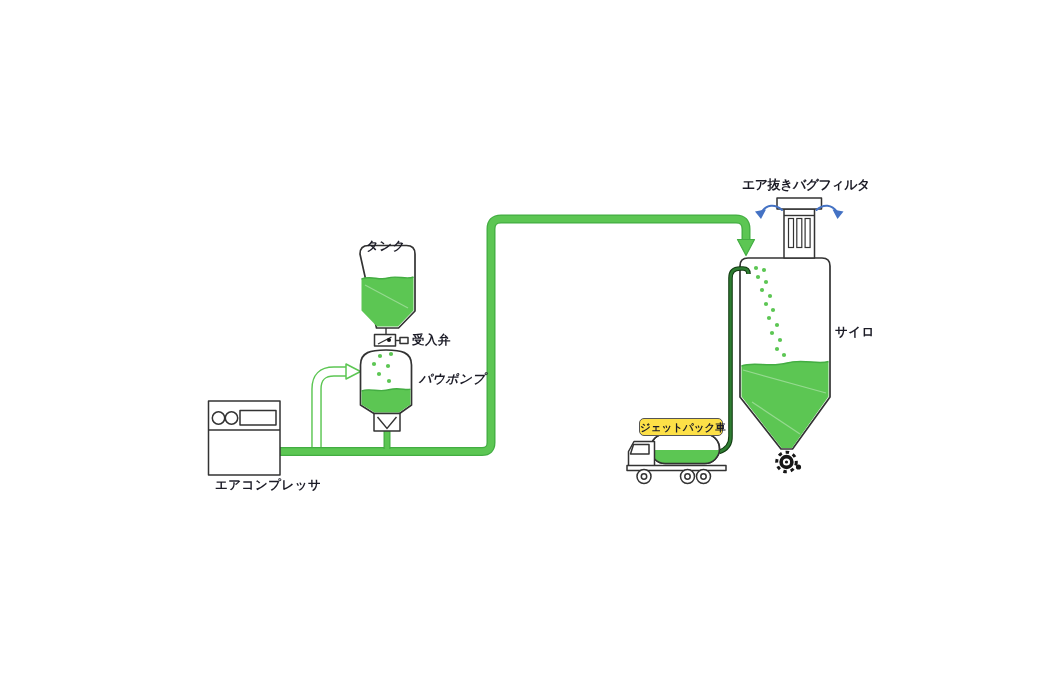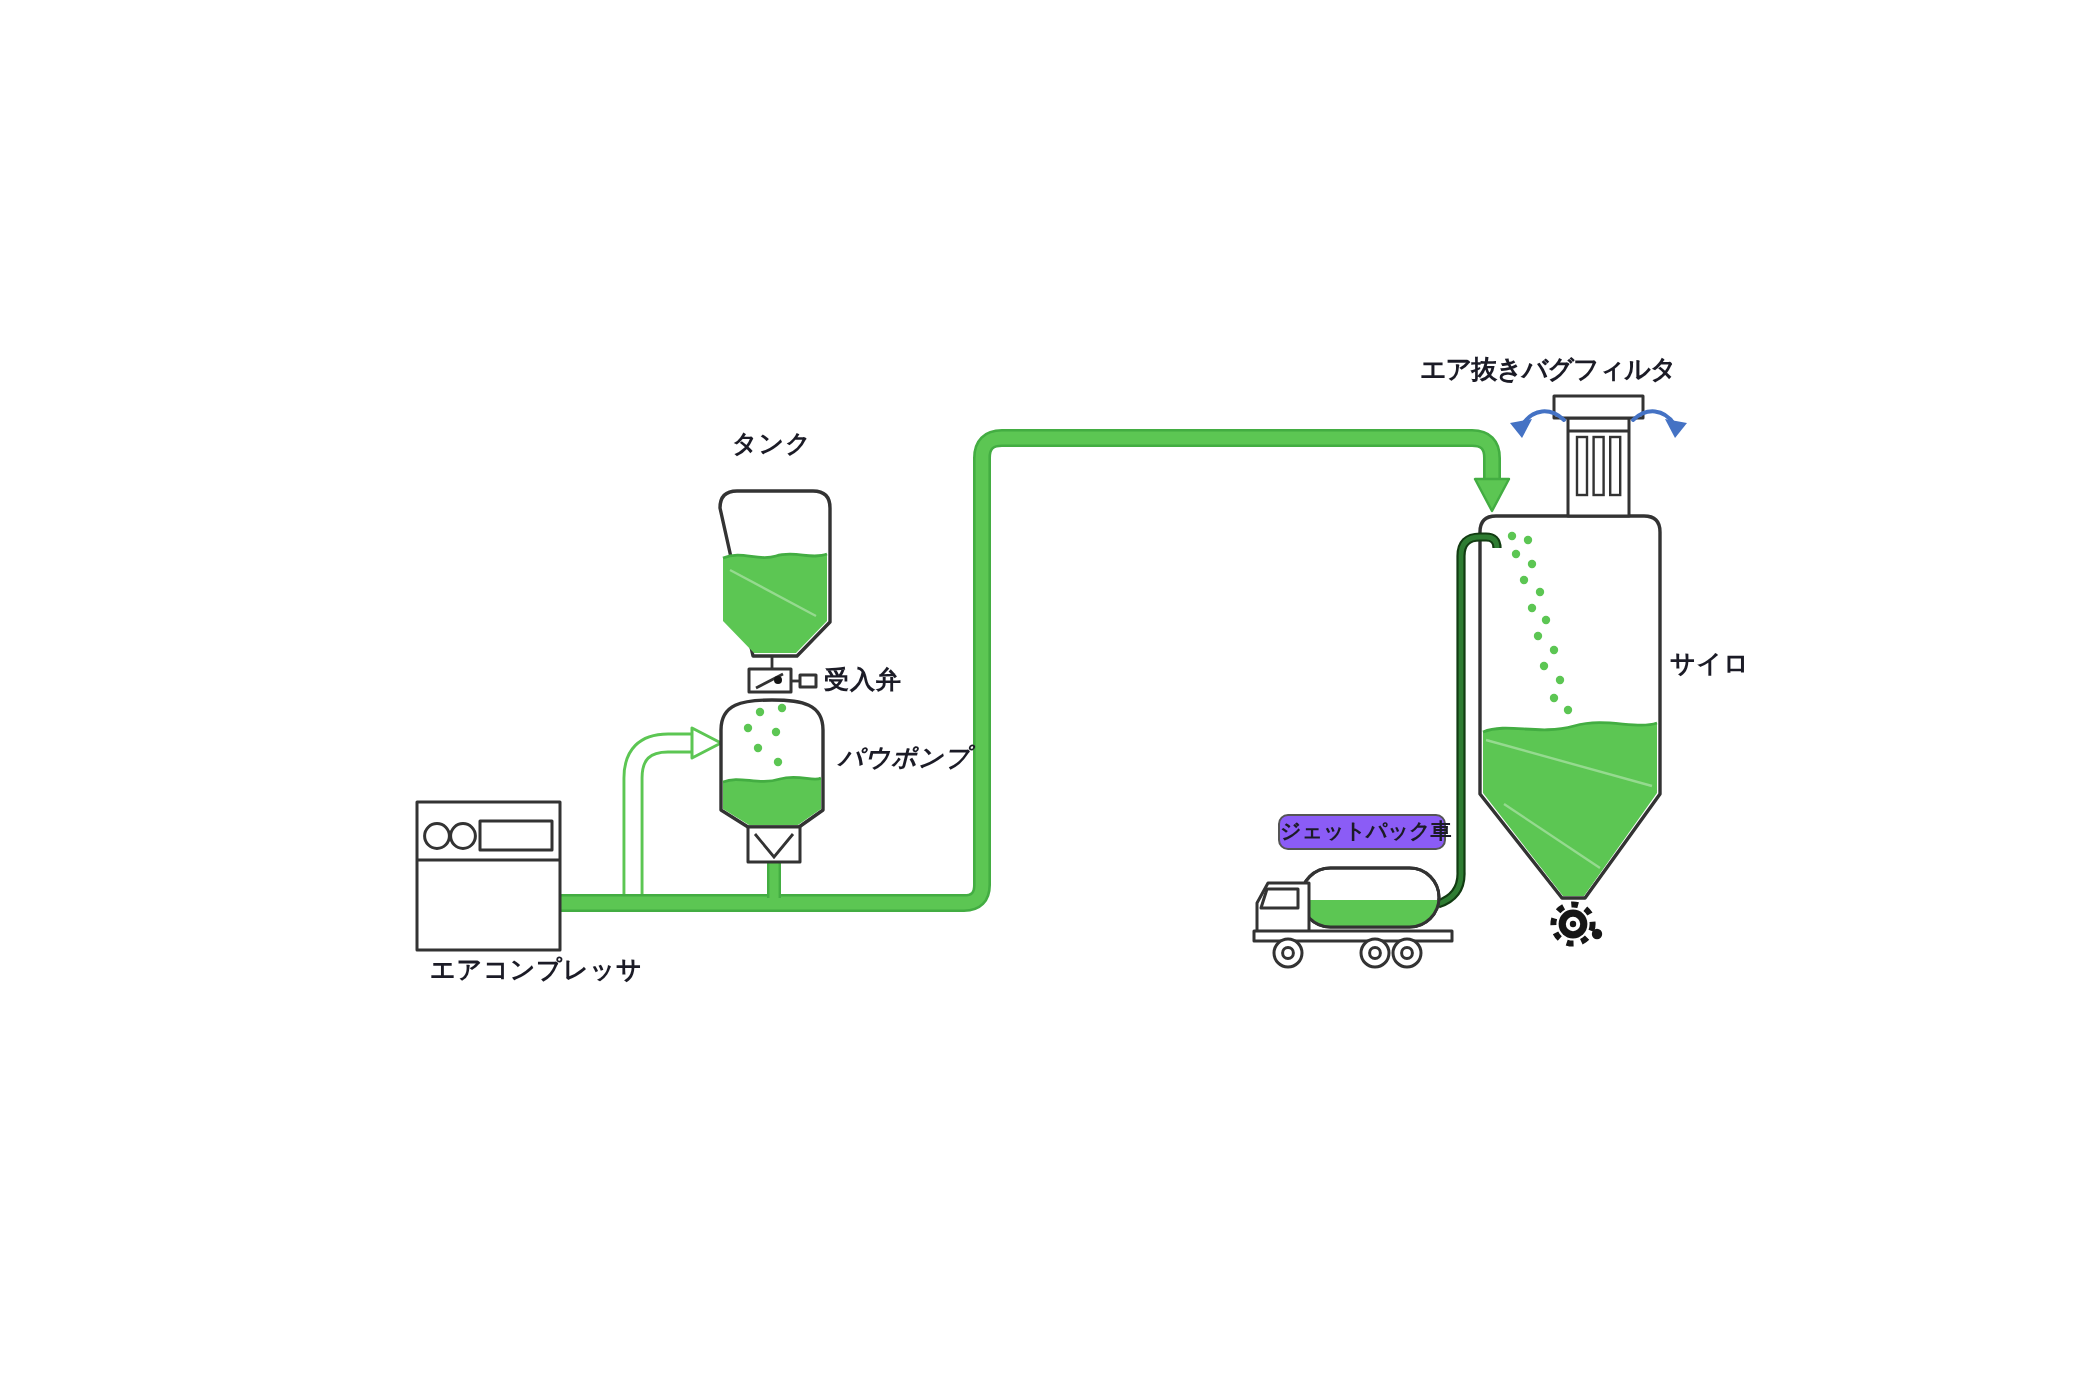--- a/index.html
+++ b/index.html
@@ -2,22 +2,22 @@
 <html style="--material-green: #5cc653; --green-dark: #43ad42; --hose-green: #2e7d32; --hose-edge: #123c12; --air-blue: #4472c4; --outline: #333333; --text-color: #1b1b26;"><head>
 <meta charset="utf-8">
 <style>
   html,body{margin:0;padding:0;background:#fff;}
   #stage{position:relative;width:1040px;height:700px;background:#fff;overflow:hidden;
          font-family:"Liberation Sans",sans-serif;}
   svg{position:absolute;left:0;top:0;}
   .lbl{position:absolute;font-weight:bold;font-size:12.5px;color:var(--text-color,#1b1b26);
        white-space:nowrap;letter-spacing:.5px;}
   .lbl-small{font-size:13px;letter-spacing:-.5px;}
-  .badge{position:absolute;left:639px;top:407px;width:82px;height:16px;
-         border:1.4px solid #555;border-radius:5px;background:#8b5cf6;
+  .badge{position:absolute;left:639px;top:418px;width:82px;height:16px;
+         border:1.4px solid #555;border-radius:5px;background:#fde047;
          font-size:10.5px;font-weight:bold;color:var(--text-color,#1b1b26);
          text-align:right;line-height:16px;white-space:nowrap;}
   .vessel{fill:#fff;stroke:var(--outline,#333);stroke-width:1.7;stroke-linejoin:round;}
   .shape{fill:#fff;stroke:var(--outline,#333);stroke-width:1.5;stroke-linejoin:round;}
   .ln{stroke:var(--outline,#333);stroke-width:1.4;fill:none;}
   .fill-green{fill:var(--material-green,#5cc653);stroke:none;}
   .wave-line{fill:none;stroke:var(--green-dark,#43ad42);stroke-width:1.4;}
   .streak{stroke:#fff;stroke-opacity:.35;stroke-width:1.2;}
   .dot{fill:var(--material-green,#5cc653);}
   .pipe-under{stroke:var(--green-dark,#43ad42);stroke-width:9;fill:none;}
@@ -167,20 +167,20 @@
         <circle class="shape" cx="644" cy="476.5" r="7" stroke-width="1.8"></circle>
         <circle class="shape" cx="644" cy="476.5" r="2.7"></circle>
         <circle class="shape" cx="687.5" cy="476.5" r="7" stroke-width="1.8"></circle>
         <circle class="shape" cx="687.5" cy="476.5" r="2.7"></circle>
         <circle class="shape" cx="703.5" cy="476.5" r="7" stroke-width="1.8"></circle>
         <circle class="shape" cx="703.5" cy="476.5" r="2.7"></circle>
       </g>
     </g>
   </svg>
 
-  <div class="lbl" style="left:366px;top:214px;">タンク</div>
+  <div class="lbl" style="left:366px;top:238px;">タンク</div>
   <div class="lbl" style="left:412px;top:332px;">受入弁</div>
   <div class="lbl" style="left:419px;top:371px;font-style:italic;">パウポンプ</div>
   <div class="lbl" style="left:215px;top:477px;">エアコンプレッサ</div>
-  <div class="lbl lbl-small" style="left:710px;top:176px;">エア抜きバグフィルタ</div>
+  <div class="lbl lbl-small" style="left:742px;top:176px;">エア抜きバグフィルタ</div>
   <div class="lbl" style="left:835px;top:324px;">サイロ</div>
   <div class="badge">ジェットパック車</div>
 </div>
 
 </body></html>

